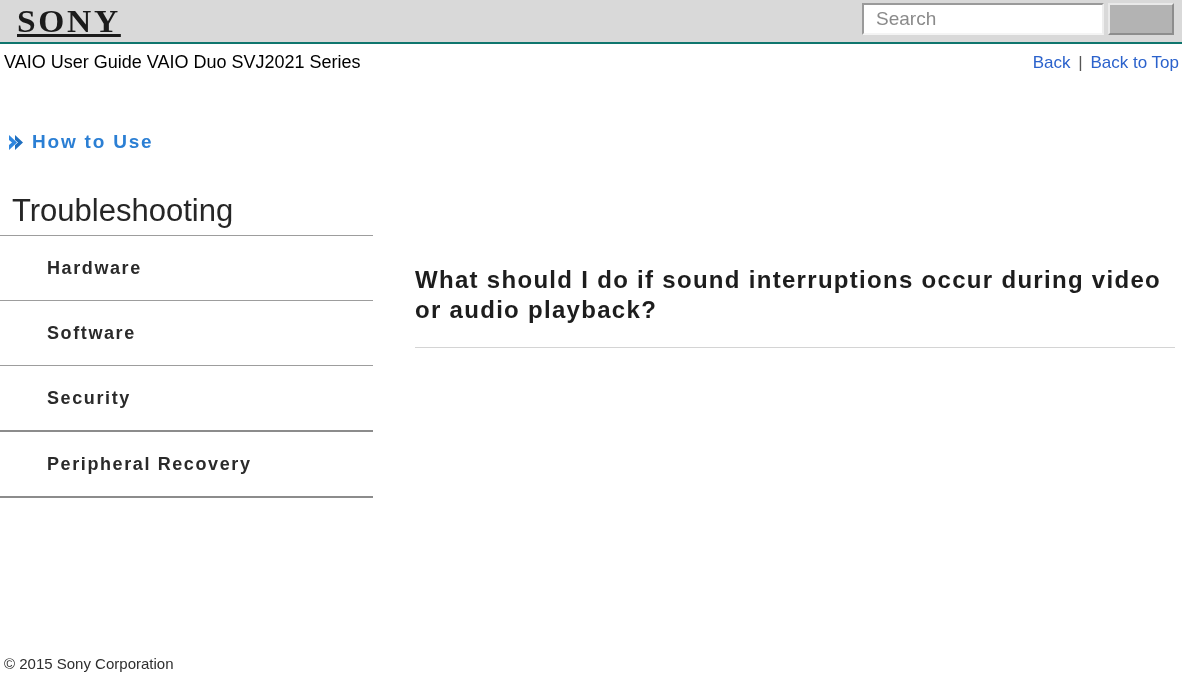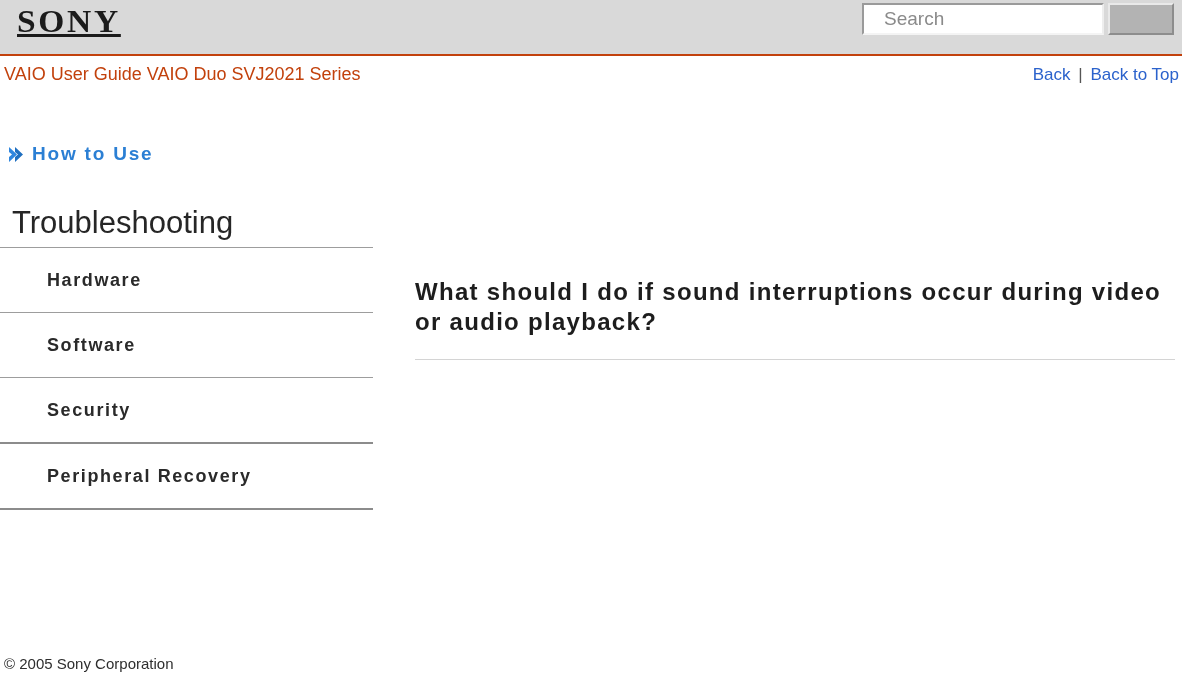--- a/index.html
+++ b/index.html
@@ -13,23 +13,23 @@
     height: 682px;
     font-family: "Liberation Sans", sans-serif;
     color: #231f20;
     overflow: hidden;
     position: relative;
   }
 
   
   .brandbar {
     position: relative;
-    height: 56px;
+    height: 44px;
     background: #d9d9d9;
-    border-bottom: 2px solid #c2410c;
+    border-bottom: 2px solid #0f766e;
     box-sizing: border-box;
   }
   .sony-logo {
     position: absolute;
     left: 17px;
     top: 4px;
     font-family: "Liberation Serif", serif;
     font-weight: bold;
     font-size: 31px;
     letter-spacing: 2.5px;
@@ -47,21 +47,21 @@
     align-items: flex-start;
     gap: 4px;
   }
   .search-input {
     width: 242px;
     height: 32px;
     box-sizing: border-box;
     font-family: "Liberation Sans", sans-serif;
     font-size: 19px;
     color: #3b82f6;
-    padding: 0 20px;
+    padding: 0 12px;
     background: #ffffff;
     border: 2px solid;
     border-color: #9a9a9a #eeeeee #f4f4f4 #9a9a9a;
     outline: none;
   }
   .search-input::placeholder {
     color: #8a8a8a;
     opacity: 1;
   }
   .search-button {
@@ -78,21 +78,21 @@
   
   .titlerow {
     position: relative;
     height: 43px;
   }
   .guide-title {
     position: absolute;
     left: 4px;
     top: 8px;
     font-size: 18px;
-    color: #c2410c;
+    color: #000000;
     white-space: nowrap;
   }
   .toplinks {
     position: absolute;
     right: 3px;
     top: 9px;
     font-size: 17px;
     color: #333333;
     white-space: nowrap;
   }
@@ -263,13 +263,13 @@
       <span>Peripheral Recovery</span>
     </a>
   </div>
 
   <div class="content">
     <h1 class="content-heading">What should I do if sound interruptions occur during video or audio playback?</h1>
     <hr class="content-rule">
   </div>
 </div>
 
-<div class="footer">© 2005 Sony Corporation</div>
+<div class="footer">© 2015 Sony Corporation</div>
 
 </body></html>

